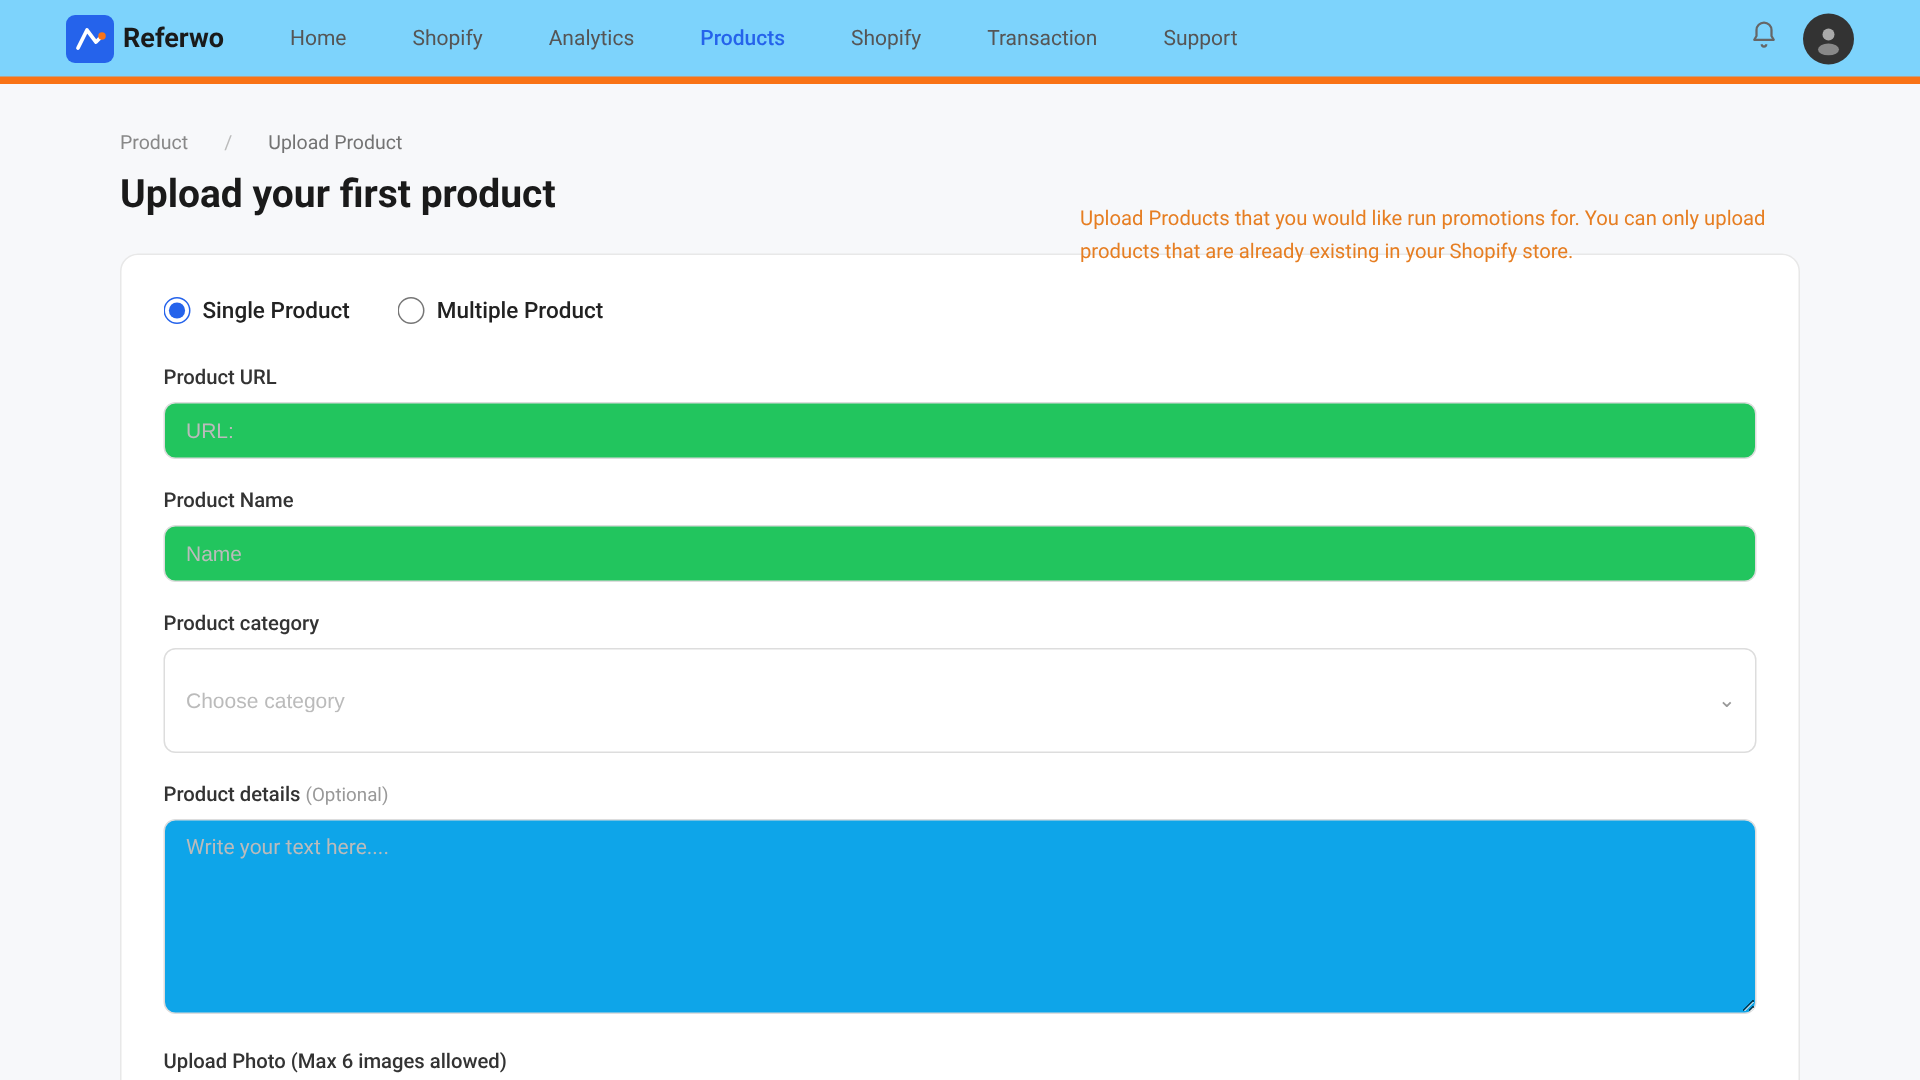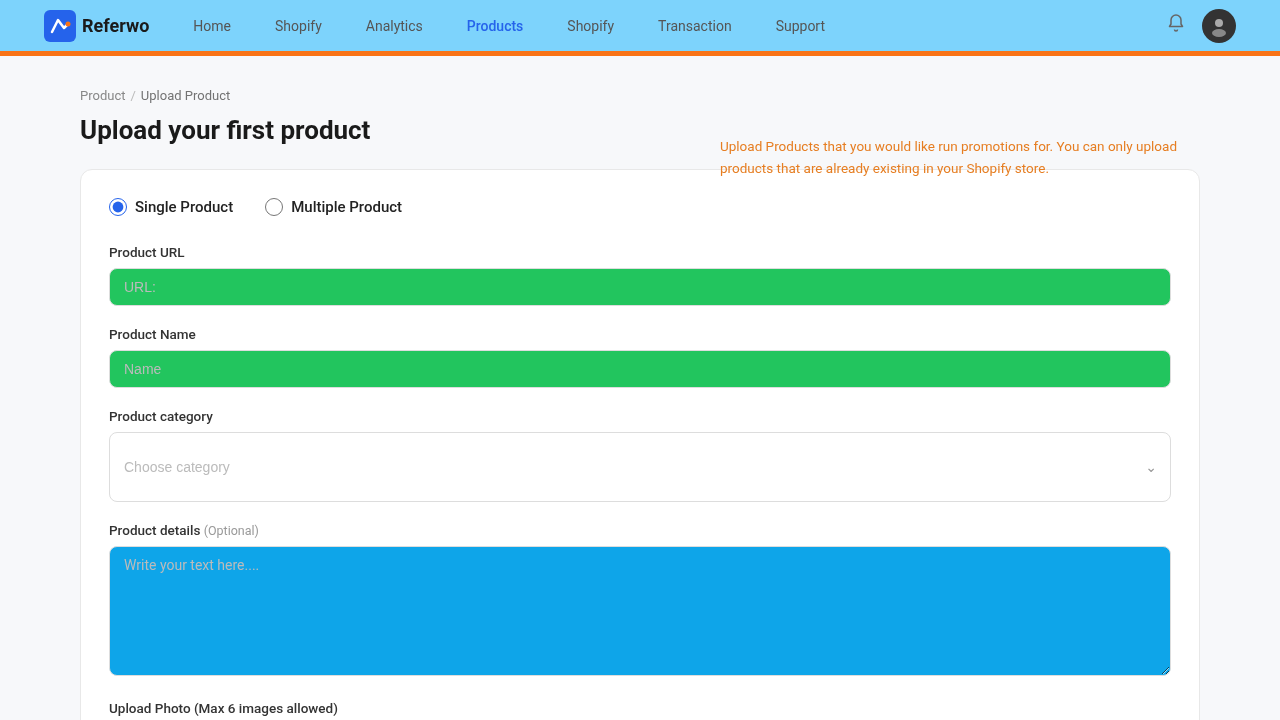--- a/index.html
+++ b/index.html
@@ -75,21 +75,21 @@
 
     
     .main {
       max-width: 1200px;
       margin: 0 auto;
       padding: 32px 40px;
     }
     .breadcrumb {
       display: flex;
       align-items: center;
-      gap: 5px;
+      gap: 24px;
       font-size: 13px;
       color: #888;
       margin-bottom: 12px;
     }
     .breadcrumb a { color: #888; text-decoration: none; }
     .breadcrumb-sep { color: #bbb; }
     .breadcrumb-current { color: #737373; }
     .page-title {
       font-size: 26px;
       font-weight: 700;

